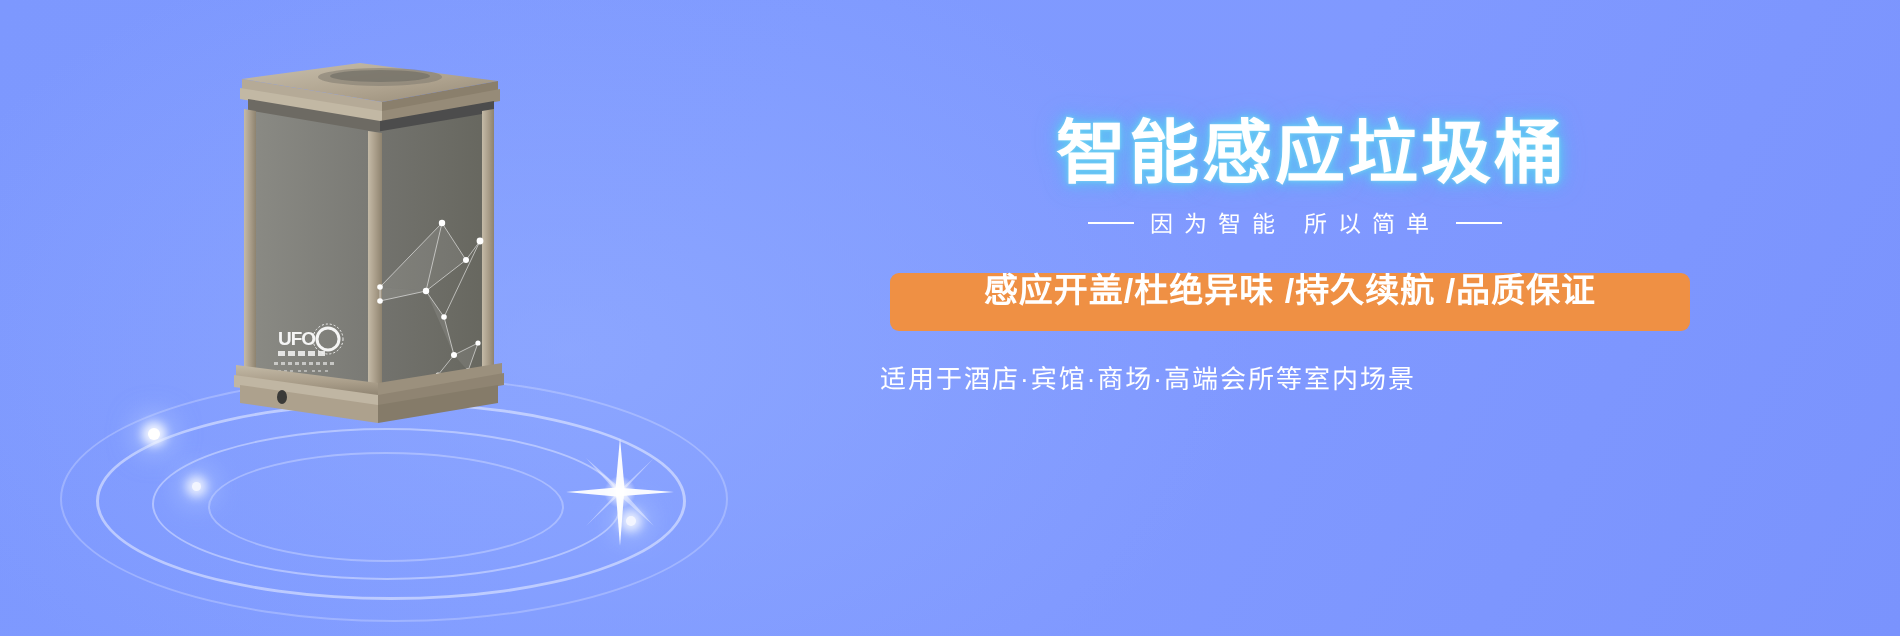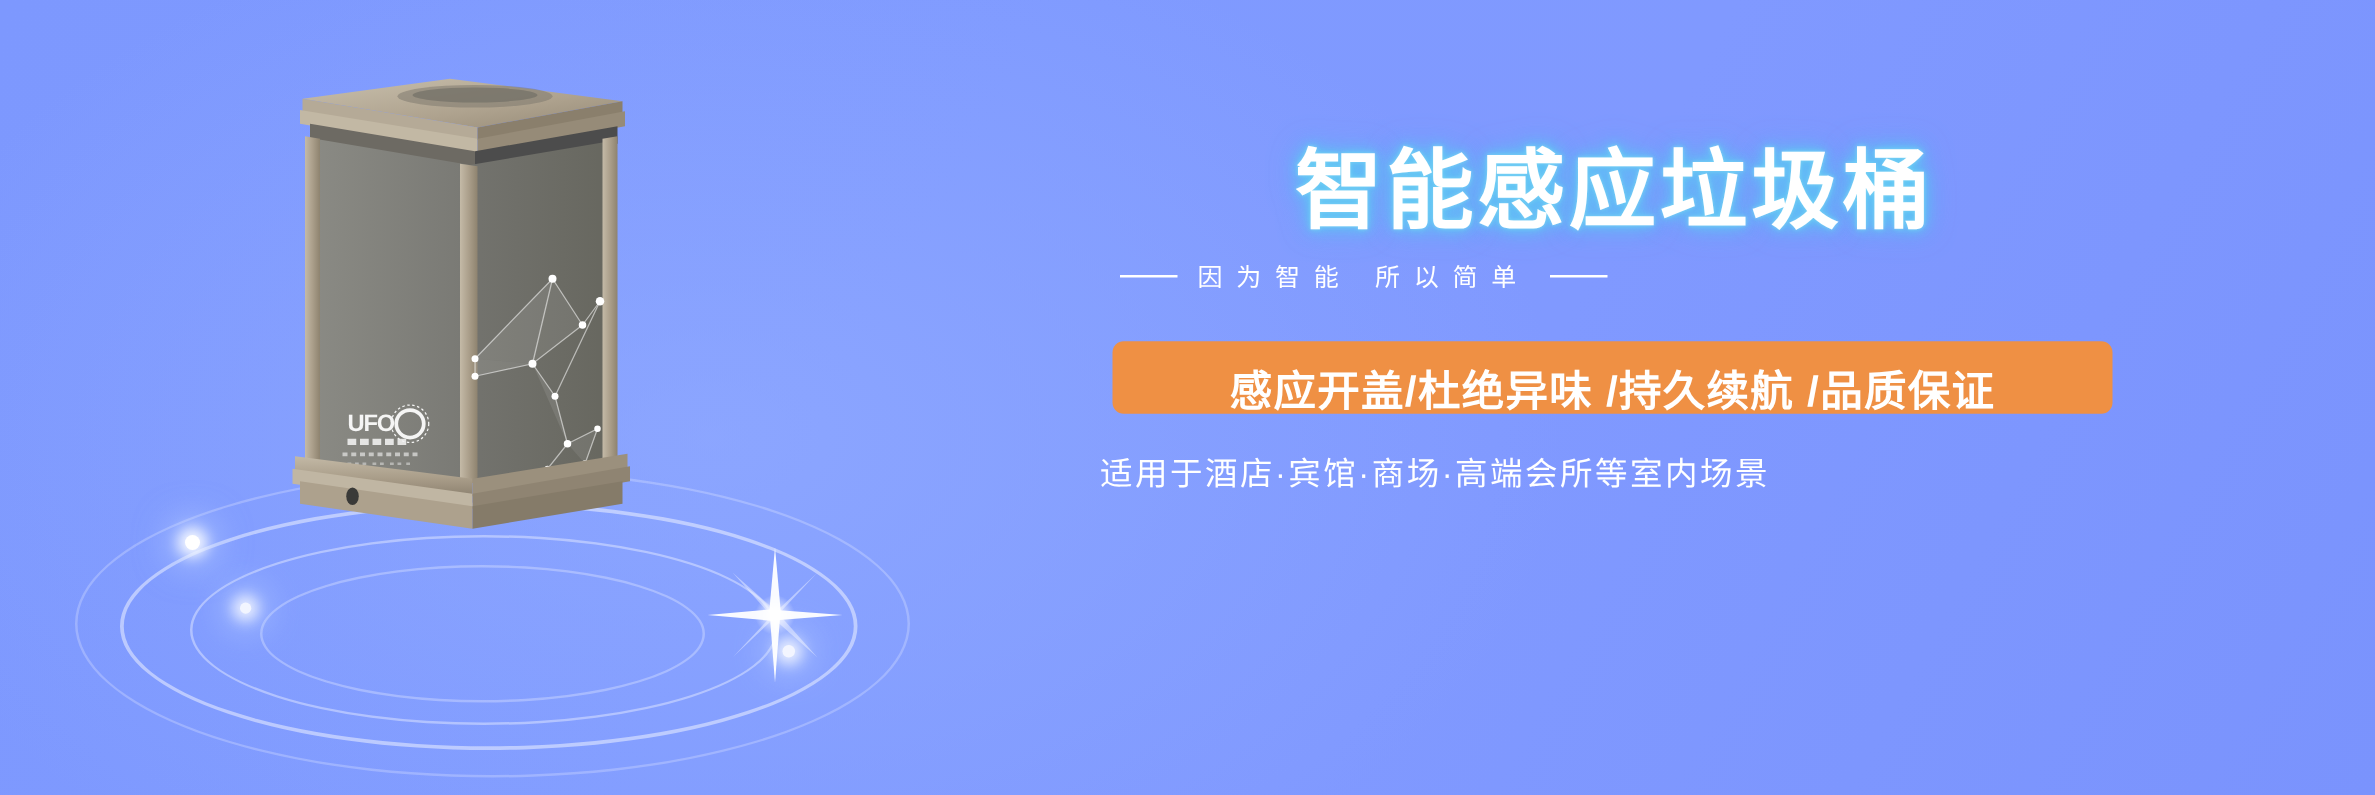--- a/index.html
+++ b/index.html
@@ -85,41 +85,42 @@
   .copy {
     position: absolute;
     left: 880px;
     top: 0;
     width: 1000px;
     height: 636px;
   }
 
   .headline {
     position: absolute;
-    left: 156px;
+    left: 176px;
     top: 118px;
     font-size: 70px;
     line-height: 1;
     font-weight: bold;
     color: #ffffff;
     letter-spacing: 3px;
     white-space: nowrap;
     text-shadow:
       0 0 3px #7fd4f5,
       0 0 7px #64c8f2,
       0 0 14px rgba(90,200,245,0.95),
       0 0 24px rgba(80,190,240,0.7);
   }
 
   .subline {
     position: absolute;
     left: 0;
     top: 213px;
     width: 830px;
-    font-size: 20px;
+    text-align: center;
+    font-size: 23px;
     line-height: 1;
     color: #ffffff;
     letter-spacing: 11px;
     white-space: nowrap;
   }
   .subline .rule {
     display: inline-block;
     width: 46px;
     height: 2px;
     background: #ffffff;
@@ -131,21 +132,21 @@
 
   .pill {
     position: absolute;
     left: 10px;
     top: 273px;
     width: 800px;
     height: 58px;
     border-radius: 9px;
     background: #ef9044;
     display: flex;
-    align-items: flex-end;
+    align-items: flex-start;
     justify-content: center;
   }
   .pill .pill-text {
     font-size: 34px;
     font-weight: bold;
     color: #ffffff;
     letter-spacing: 1px;
     line-height: 1;
     white-space: nowrap;
   }

